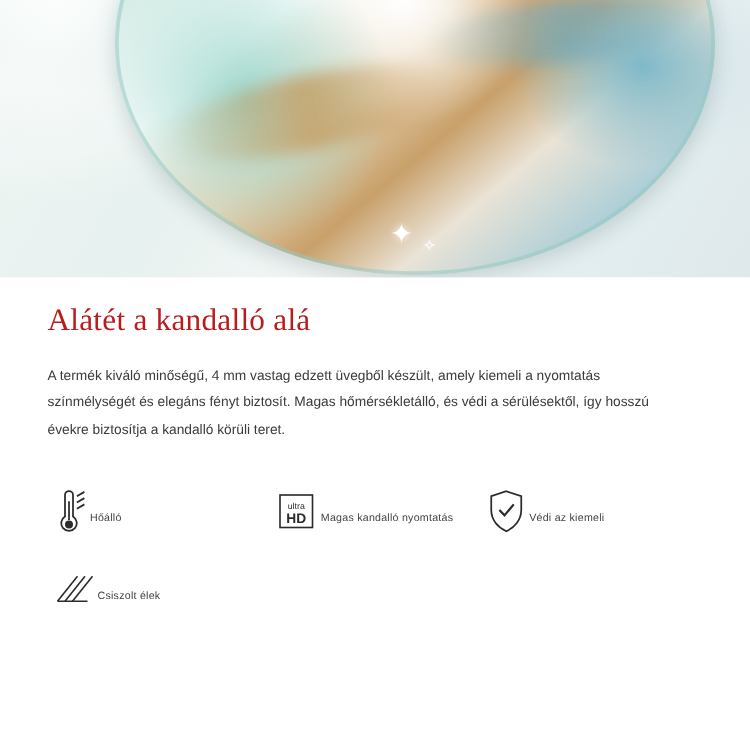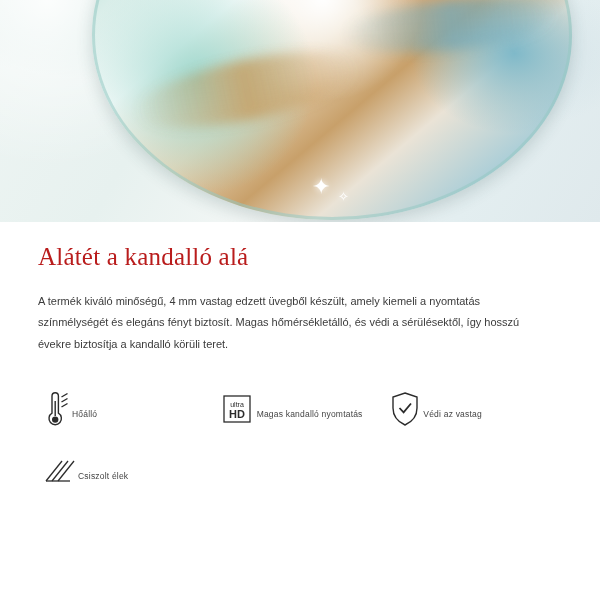--- a/index.html
+++ b/index.html
@@ -196,21 +196,21 @@
         <span class="caption">Magas kandalló nyomtatás</span>
       </div>
 
       <div class="feature">
         <span class="glyph">
           <svg width="36" height="42" viewBox="0 0 36 42" fill="none" stroke="#2b2b2b" stroke-width="1.4">
             <path d="M18 4l12 4v11c0 8-5.4 14-12 17C11.4 33 6 27 6 19V8l12-4z"></path>
             <polyline points="12.5,19 16.6,23.3 24,14.5" stroke-width="1.8"></polyline>
           </svg>
         </span>
-        <span class="caption">Védi az vastag</span>
+        <span class="caption">Védi az kiemeli</span>
       </div>
 
 
       <div class="feature">
         <span class="glyph">
           <svg width="40" height="34" viewBox="0 0 40 34" fill="none" stroke="#2b2b2b" stroke-width="1.3">
             <path d="M8 26 L24 6"></path>
             <path d="M14 26 L30 6"></path>
             <path d="M20 26 L36 6"></path>
             <path d="M8 26 L32 26"></path>

